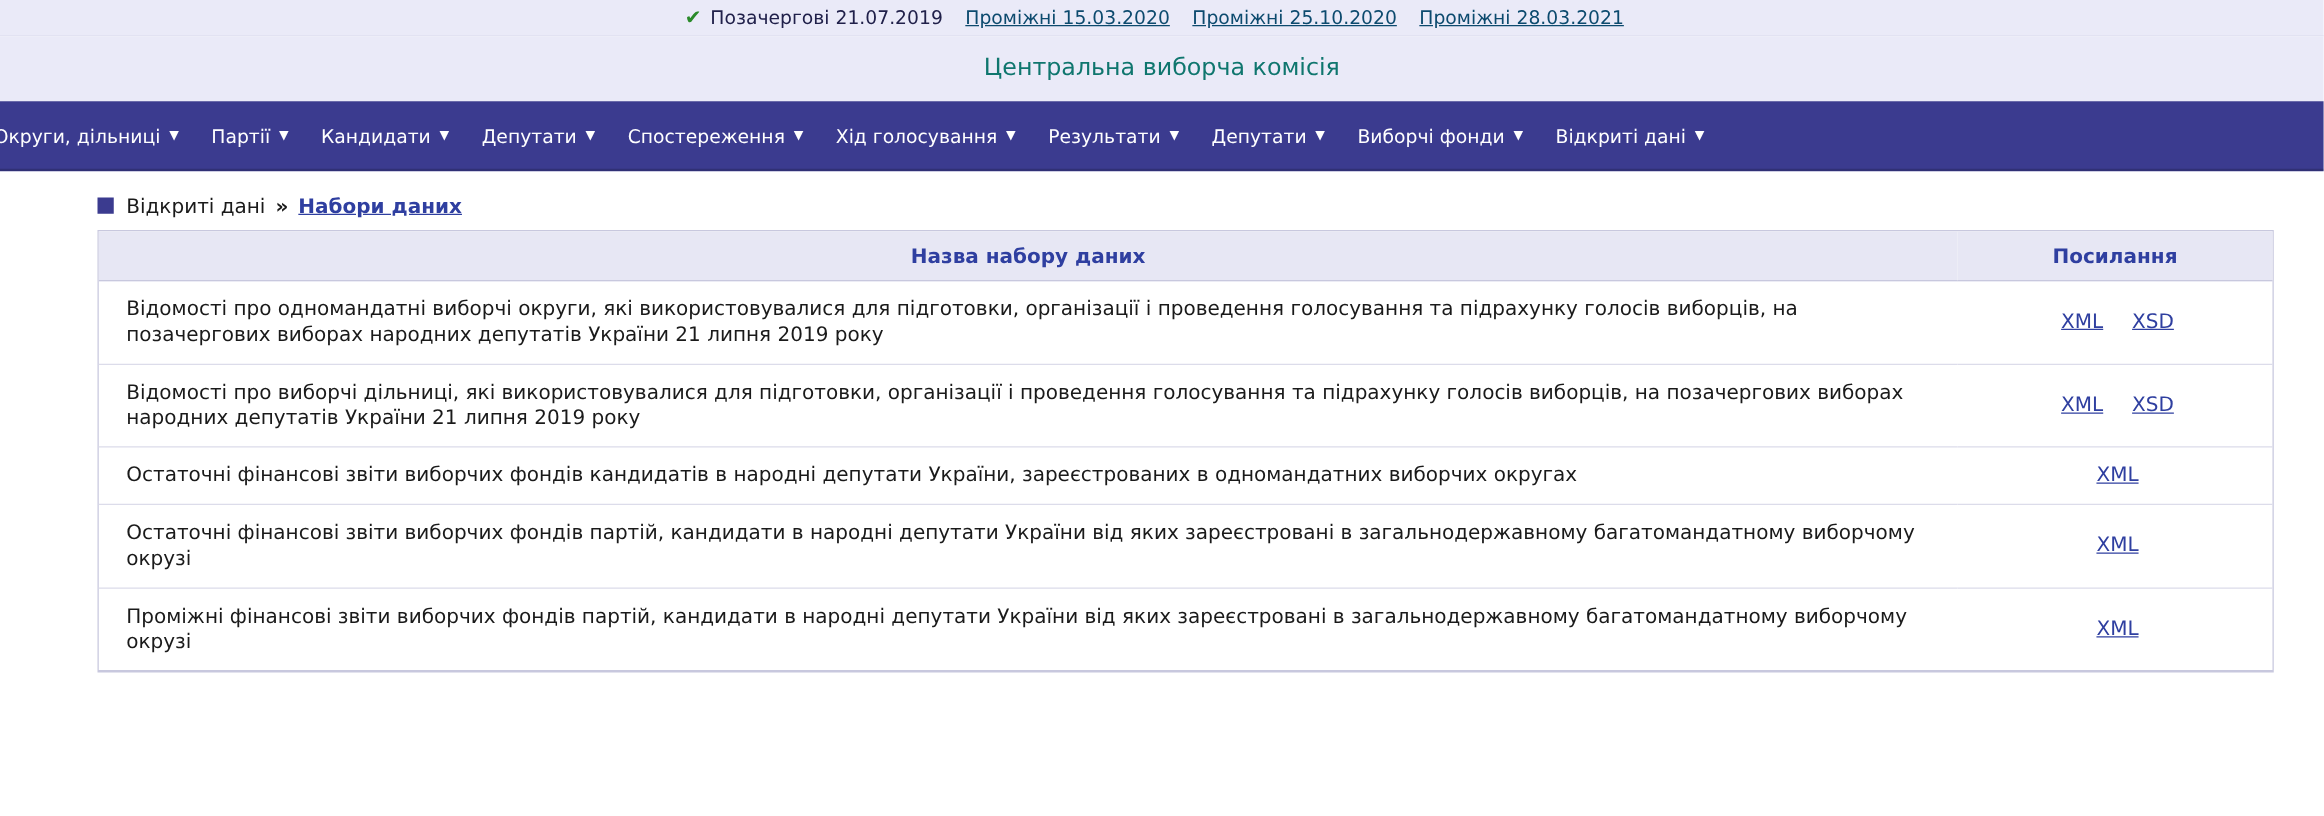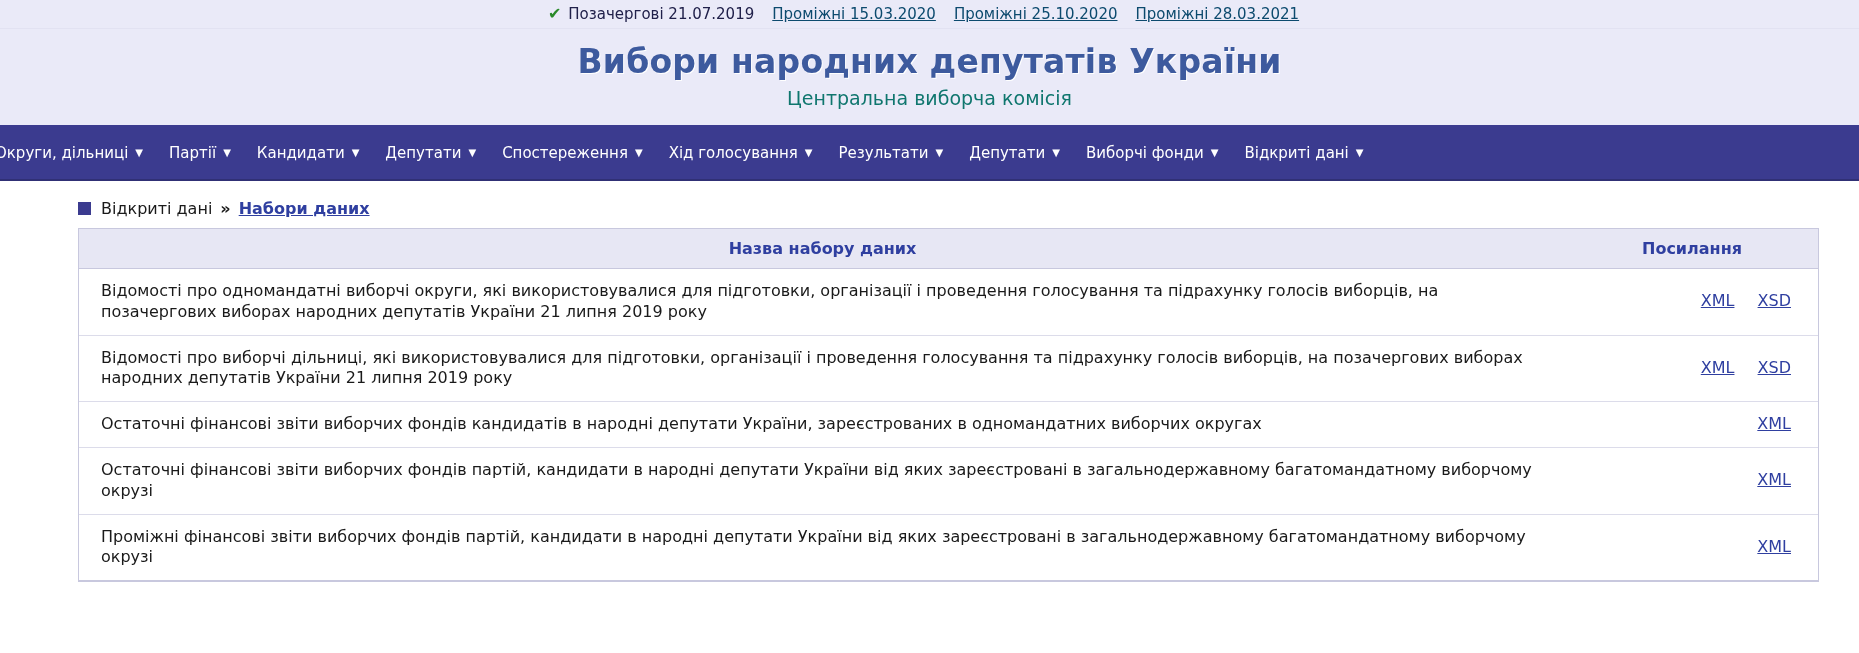--- a/index.html
+++ b/index.html
@@ -155,21 +155,21 @@
   table.datasets tbody td {
     border-bottom: 1px solid #dcdcea;
     padding: 12px 18px 12px 22px;
     font-size: 16px;
     line-height: 1.3;
     color: #1a1a1a;
     vertical-align: middle;
   }
   table.datasets tbody tr:last-child td { border-bottom: none; }
   td.links {
-    text-align: right;
+    text-align: center;
     padding: 12px 6px;
     white-space: nowrap;
   }
   td.links a {
     color: #2f3fa0;
     text-decoration: underline;
     margin: 0 9px;
     cursor: pointer;
   }
 </style>
@@ -180,21 +180,20 @@
 
   <div class="topbar">
     <span class="check">✔</span>
     <span class="cur">Позачергові 21.07.2019</span>
     <a>Проміжні 15.03.2020</a>
     <a>Проміжні 25.10.2020</a>
     <a>Проміжні 28.03.2021</a>
   </div>
 
   <div class="header">
-    <h1>Вибори народних депутатів України</h1>
     <div class="sub">Центральна виборча комісія</div>
   </div>
 
   <div class="nav">
     <div class="nav-item">
       <span>Округи, дільниці</span>
       <span class="caret">▼</span>
     </div>
     <div class="nav-item">
       <span>Партії</span>

